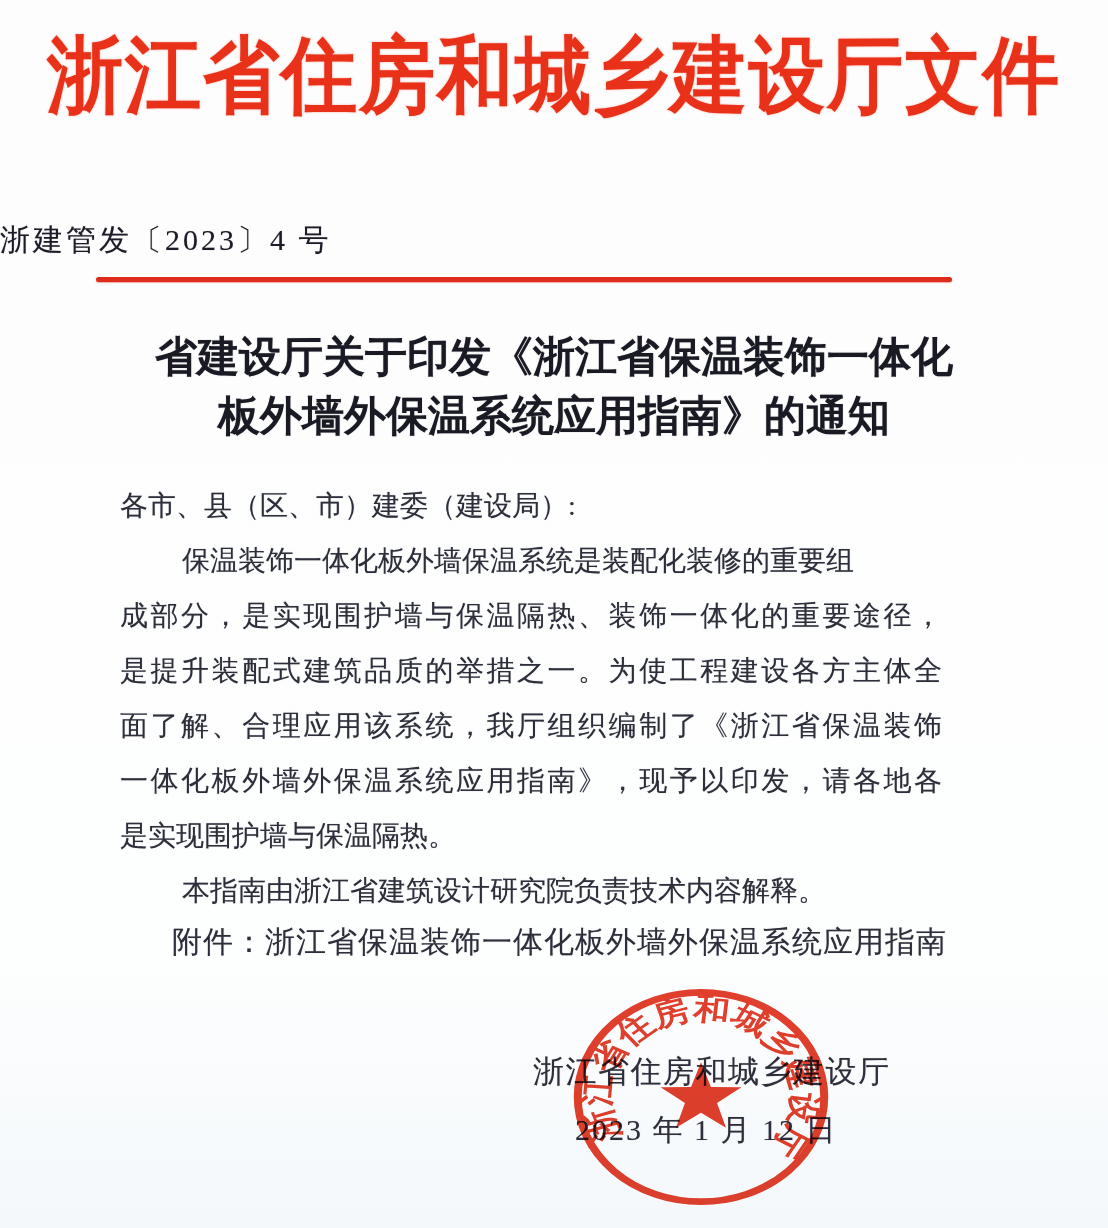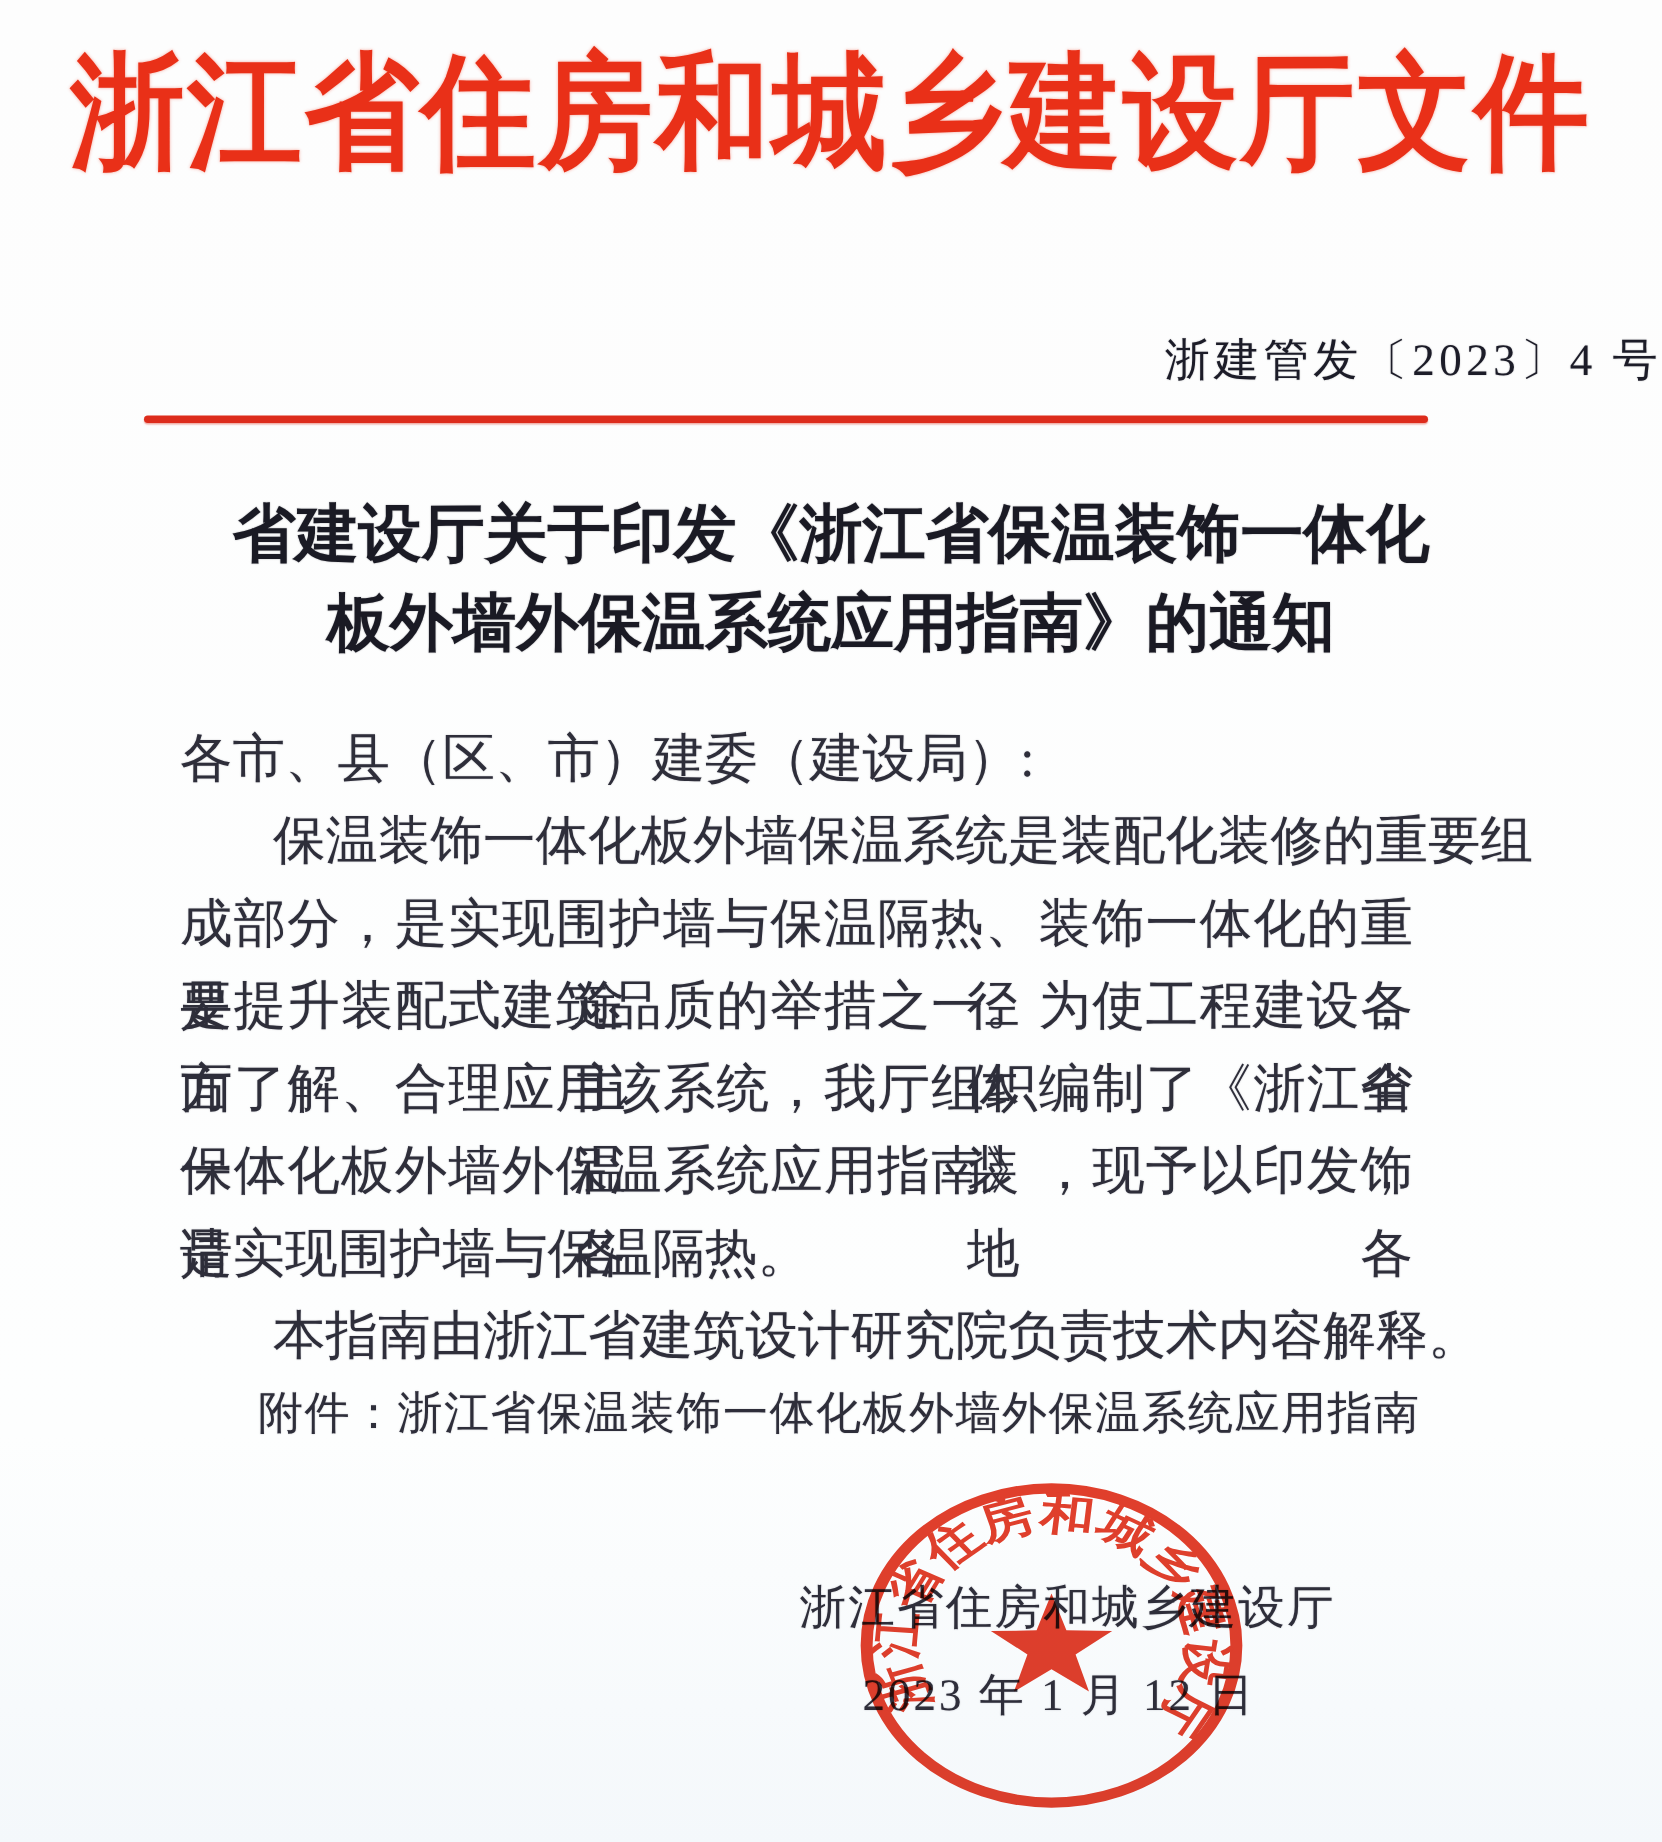--- a/index.html
+++ b/index.html
@@ -4,30 +4,30 @@
 <style>
   html,body{margin:0;padding:0;}
   body{width:1108px;height:1228px;position:relative;overflow:hidden;
        font-family:"Liberation Serif","DejaVu Serif",serif;}
   .page{position:absolute;inset:0;
         background:linear-gradient(180deg,#fdfdfd 0%,#fdfefe 78%,#f4f8fb 100%);font-family:Liberation Serif, serif;}
   .banner{position:absolute;left:0;top:20px;width:100%;text-align:center;
           font-size:76px;font-weight:900;color:#e93018;letter-spacing:2px;
           transform:scaleY(1.1);transform-origin:top center;white-space:nowrap;
           text-shadow:0 0 2px rgba(233,48,24,.45);}
-  .docnum{position:absolute;left:0;top:220px;width:100%;text-align:right;
+  .docnum{position:absolute;left:0;top:220px;width:100%;text-align:left;
           font-size:30px;color:#1c1c28;letter-spacing:3px;
           text-shadow:0 0 1px rgba(28,28,40,.35);}
   .rule{position:absolute;left:96px;top:277px;width:856px;height:5px;
         background:#dd2c1c;border-radius:3px;box-shadow:0 1px 1px rgba(221,44,28,.4);}
   .title{position:absolute;left:0;top:328px;width:100%;text-align:center;
          font-size:42px;font-weight:700;color:#1a1a24;line-height:59px;
          text-shadow:0 0 1px rgba(26,26,36,.45);}
   .bodyblock{position:absolute;left:120px;top:478px;width:822px;
-             font-size:35px;color:#2e2e3a;line-height:55px;
+             font-size:28px;color:#2e2e3a;line-height:55px;
              text-shadow:0 0 1px rgba(46,46,66,.35);}
   .line{height:55px;white-space:nowrap;}
   .fill{white-space:normal;text-align:justify;text-align-last:justify;}
   .indent{text-indent:62px;}
   .attach{position:absolute;left:172px;top:922px;font-size:30px;color:#2e2e3a;
           letter-spacing:1px;text-shadow:0 0 1px rgba(46,46,66,.35);white-space:nowrap;}
   .signer{position:absolute;left:533px;top:1051px;font-size:31px;color:#2e2e3a;
           letter-spacing:1.5px;text-shadow:0 0 1px rgba(46,46,66,.35);white-space:nowrap;}
   .date{position:absolute;left:575px;top:1110px;font-size:30px;color:#2e2e3a;
         letter-spacing:2px;text-shadow:0 0 1px rgba(46,46,66,.35);white-space:nowrap;}

